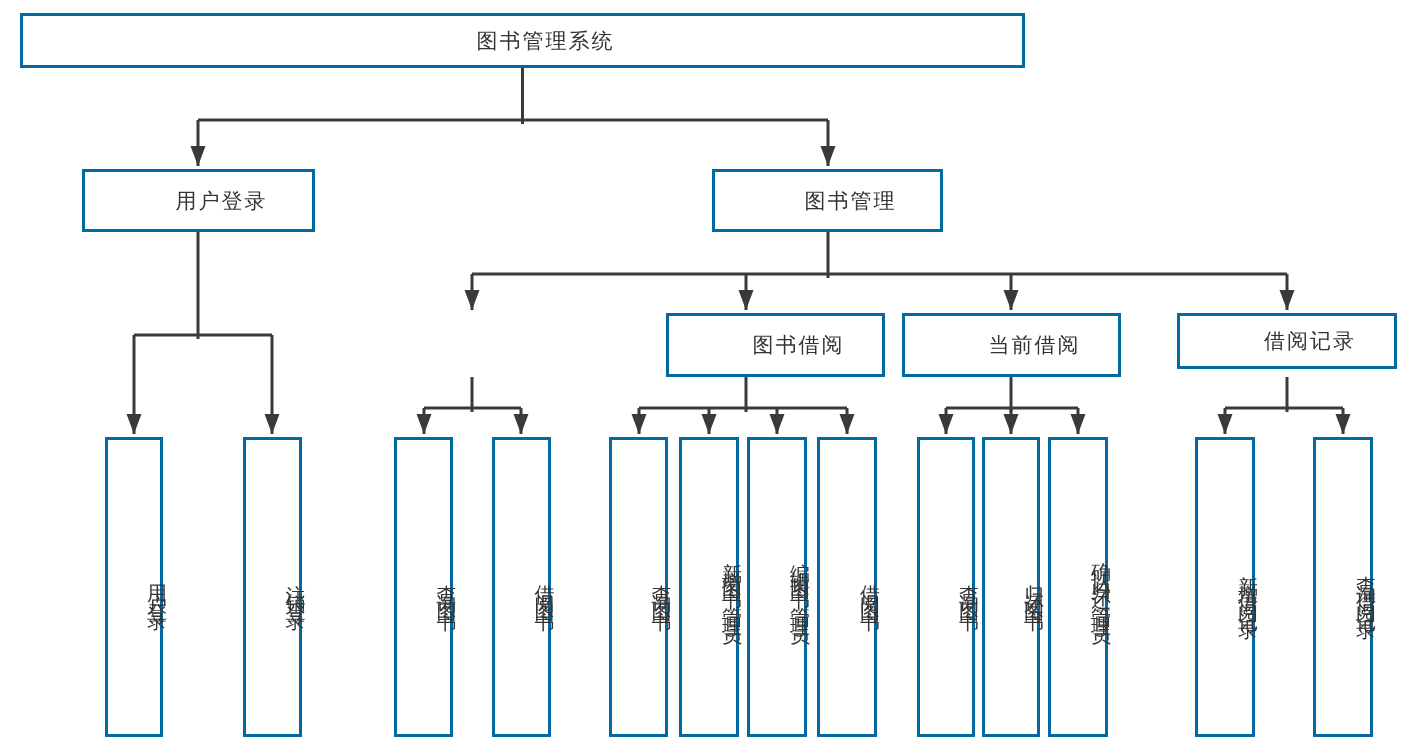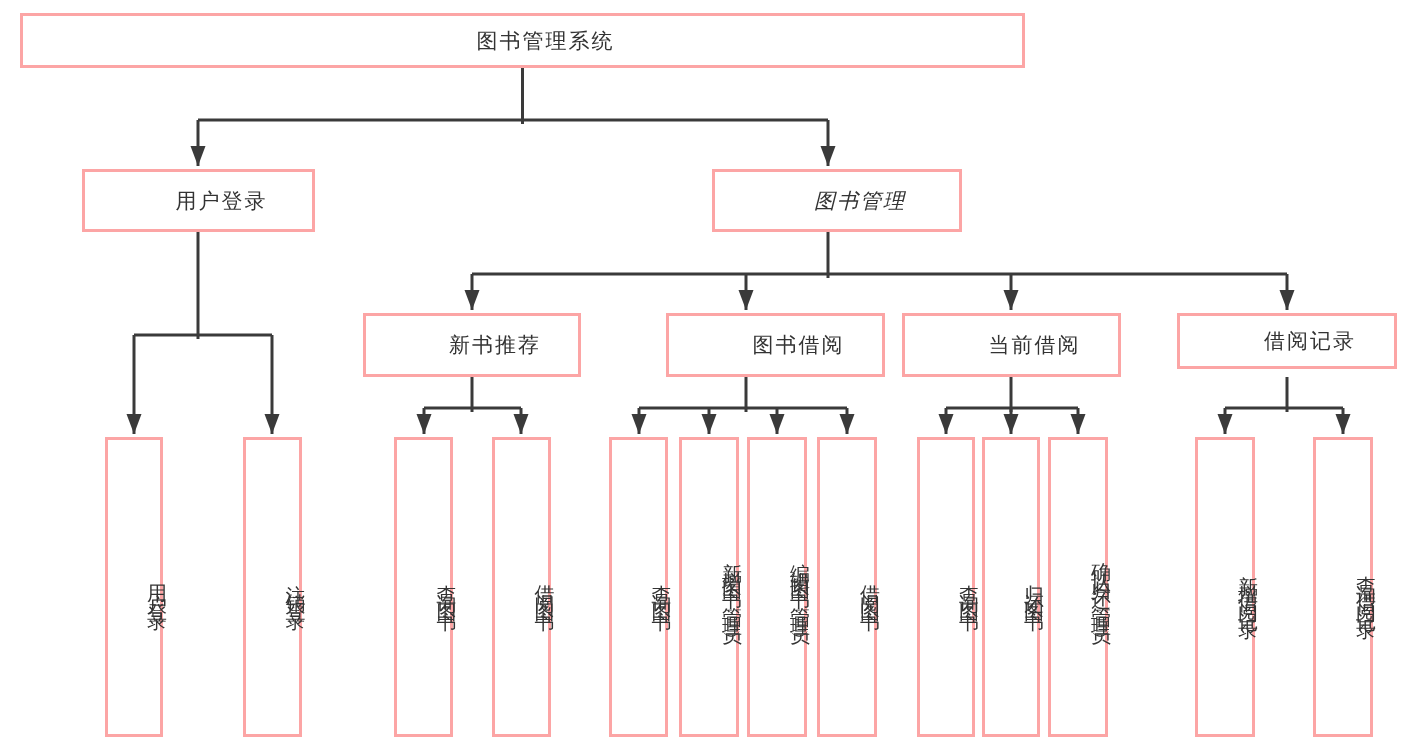--- a/index.html
+++ b/index.html
@@ -8,21 +8,21 @@
     width:1405px; height:747px;
     background:#ffffff;
     font-family:"Liberation Sans", sans-serif;
     color:#333333;
     overflow:hidden;
   }
   .connectors { position:absolute; left:0; top:0; width:1405px; height:747px; }
   .box {
     position:absolute;
     background:#ffffff;
-    border:3px solid #fca5a5;
+    border:3px solid #0369a1;
     box-sizing:border-box;
     display:flex; align-items:center; justify-content:center;
     text-align:center;
     padding-left:46px;
   }
   .hlabel { font-size:21px; letter-spacing:2px; white-space:nowrap; }
   .vtext {
     writing-mode:vertical-lr;
     text-orientation:mixed;
     font-size:20px;
@@ -91,23 +91,22 @@
       <path d="M1287,377 V412"></path>
       <path d="M1225,408 H1343"></path>
       <path d="M1225,408 V434" marker-end="url(#ah)"></path>
       <path d="M1343,408 V434" marker-end="url(#ah)"></path>
     </g>
   </svg>
 
   <div class="box hlabel" style="left:20px; top:13px; width:1005px; height:55px;">图书管理系统</div>
 
   <div class="box hlabel" style="left:82px; top:169px; width:233px; height:63px;">用户登录</div>
-  <div class="box hlabel" style="left:712px; top:169px; width:250px; height:63px;font-style:italic;">图书管理</div>
+  <div class="box hlabel" style="left:712px; top:169px; width:231px; height:63px;">图书管理</div>
 
-  <div class="box hlabel" style="left:363px; top:313px; width:218px; height:64px;">新书推荐</div>
   <div class="box hlabel" style="left:637px; top:313px; width:219px; height:64px;margin-left:29px;">图书借阅</div>
   <div class="box hlabel" style="left:902px; top:313px; width:219px; height:64px;">当前借阅</div>
   <div class="box hlabel" style="left:1177px; top:313px; width:220px; height:56px;">借阅记录</div>
 
   <div class="box" style="left:105px; top:437px; width:58px; height:300px;">
     <span class="vtext">用户登录</span>
   </div>
   <div class="box" style="left:243px; top:437px; width:59px; height:300px;">
     <span class="vtext">注销登录</span>
   </div>

